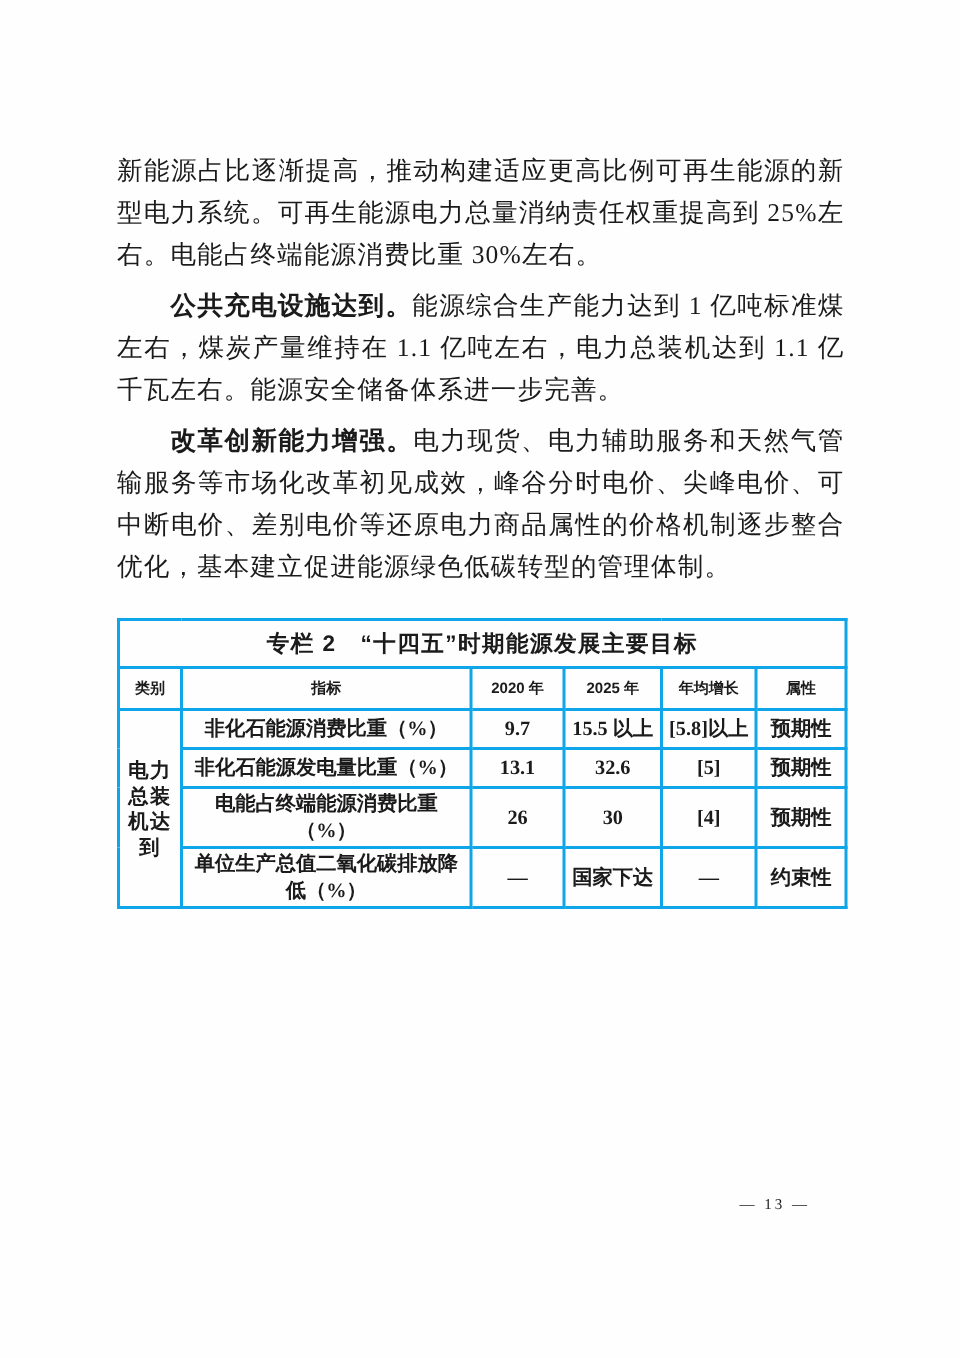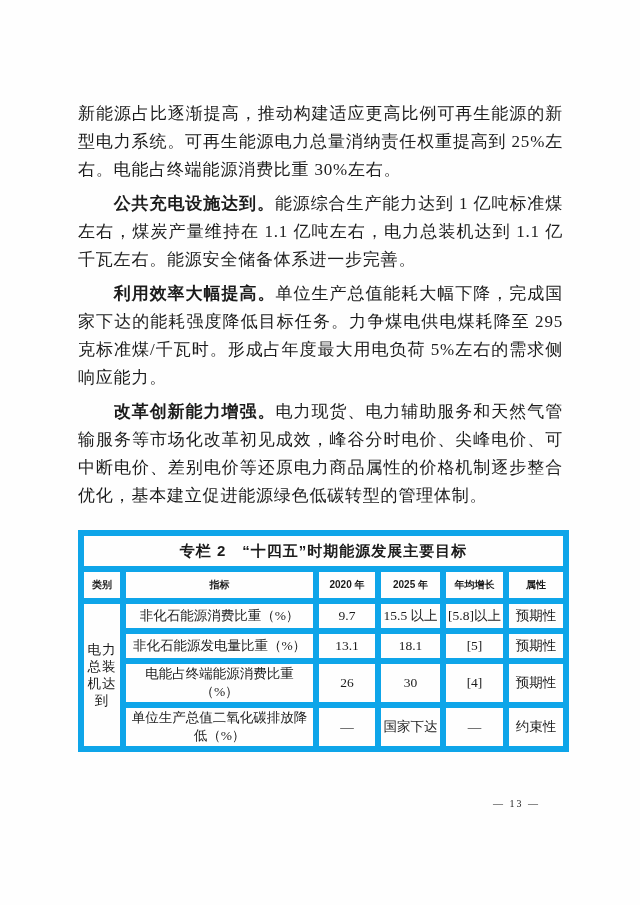--- a/index.html
+++ b/index.html
@@ -40,40 +40,40 @@
   }
   table.goals {
     margin-top: 20px;
     width: 485px;
     border-collapse: collapse;
     table-layout: fixed;
     font-size: 13.5px;
     color: #1b1b1b;
   }
   table.goals td {
-    border: 6px solid #0ea5e9;
+    border: 2px solid #0ea5e9;
     text-align: center;
     vertical-align: middle;
     padding: 1px 2px;
     overflow: hidden;
   }
   tr.title-row td {
     height: 28px;
     font-family: "Liberation Sans", sans-serif;
     font-weight: bold;
     font-size: 15px;
     letter-spacing: 1px;
   }
   tr.header-row td {
     height: 24px;
     font-family: "Liberation Sans", sans-serif;
     font-weight: bold;
     font-size: 10px;
   }
-  tr.data-row td { height: 22px; }
+  tr.data-row td { height: 22px; font-weight: bold; }
   tr.data-row.tall td { height: 34px; }
   td.cat-cell {
     font-size: 13.5px;
     letter-spacing: 1px;
     line-height: 17px;
   }
   .footer {
     position: absolute;
     top: 798px;
     right: 100px;
@@ -84,21 +84,20 @@
 </head>
 <body>
 
 <div class="page">
   <div class="content">
 
     <p class="body-para"><span>新能源占比逐渐提高，推动构建适应更高比例可再生能源的新型电力系统。可再生能源电力总量消纳责任权重提高到 25%左右。电能占终端能源消费比重 30%左右。</span></p>
 
     <p class="body-para indent"><span class="lead">公共充电设施达到。</span><span>能源综合生产能力达到 1 亿吨标准煤左右，煤炭产量维持在 1.1 亿吨左右，电力总装机达到 1.1 亿千瓦左右。能源安全储备体系进一步完善。</span></p>
 
-    <p class="body-para indent"><span class="lead">利用效率大幅提高。</span><span>单位生产总值能耗大幅下降，完成国家下达的能耗强度降低目标任务。力争煤电供电煤耗降至 295 克标准煤/千瓦时。形成占年度最大用电负荷 5%左右的需求侧响应能力。</span></p>
 
     <p class="body-para indent"><span class="lead">改革创新能力增强。</span><span>电力现货、电力辅助服务和天然气管输服务等市场化改革初见成效，峰谷分时电价、尖峰电价、可中断电价、差别电价等还原电力商品属性的价格机制逐步整合优化，基本建立促进能源绿色低碳转型的管理体制。</span></p>
 
 
     <table class="goals">
       <colgroup>
         <col style="width:42px">
         <col style="width:193px">
         <col style="width:62px">
         <col style="width:65px">
@@ -121,21 +120,21 @@
         <td rowspan="4" class="cat-cell">电力总装机达到</td>
         <td>非化石能源消费比重（%）</td>
         <td>9.7</td>
         <td>15.5 以上</td>
         <td>[5.8]以上</td>
         <td>预期性</td>
       </tr>
       <tr class="data-row">
         <td>非化石能源发电量比重（%）</td>
         <td>13.1</td>
-        <td>18.1</td>
+        <td>32.6</td>
         <td>[5]</td>
         <td>预期性</td>
       </tr>
       <tr class="data-row">
         <td>电能占终端能源消费比重（%）</td>
         <td>26</td>
         <td>30</td>
         <td>[4]</td>
         <td>预期性</td>
       </tr>

